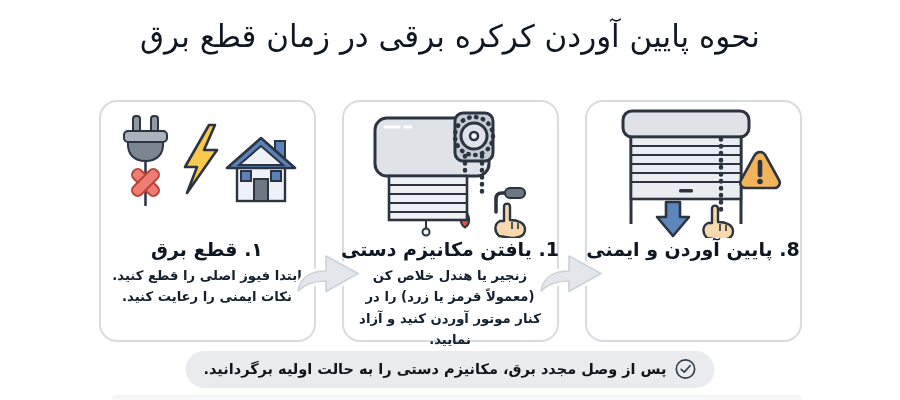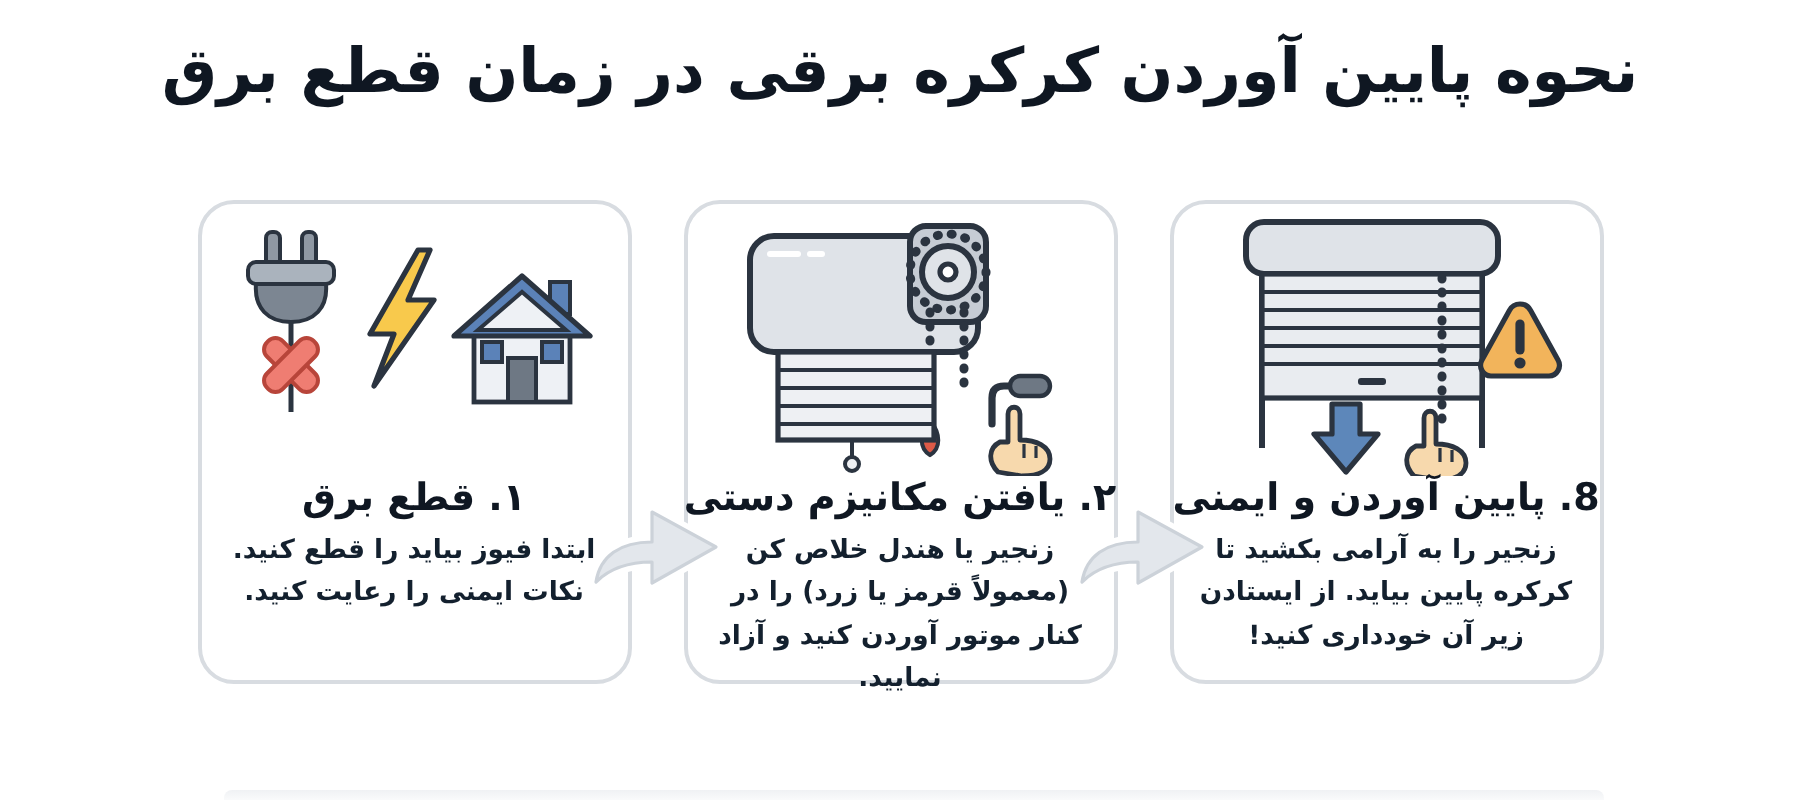--- a/index.html
+++ b/index.html
@@ -7,21 +7,21 @@
   body {
     font-family:"DejaVu Sans", sans-serif;
     background:#ffffff;
     overflow:hidden;
   }
   .stage { position:relative; width:900px; height:400px; background:#ffffff; }
 
   .page-title {
     position:absolute; top:18px; left:0; width:100%;
     text-align:center; direction:rtl;
-    font-size:31px; font-weight:bold; color:#0f1722;
+    font-size:31px; font-weight:normal; color:#0f1722;
     letter-spacing:-0.5px;
   }
 
   .cards {
     position:absolute; top:100px; left:0; width:100%;
     display:flex; justify-content:center; align-items:center;
   }
   .card {
     width:217px; height:242px; background:#ffffff;
     border:2px solid #d8dce1; border-radius:18px;
@@ -94,21 +94,21 @@
             <rect x="8" y="30" width="48" height="36" fill="#eef1f5" stroke="#2b3440" stroke-width="2.4"></rect>
             <path d="M-2 33 L32 3 L66 33 Z" fill="#5b82b8" stroke="#2b3440" stroke-width="2.6" stroke-linejoin="round"></path>
             <path d="M10 30 L32 11 L54 30 Z" fill="#eef1f5" stroke="#2b3440" stroke-width="2"></path>
             <rect x="25" y="44" width="14" height="22" fill="#6e7884" stroke="#2b3440" stroke-width="2"></rect>
             <rect x="12" y="36" width="10" height="10" fill="#5b82b8" stroke="#2b3440" stroke-width="2"></rect>
             <rect x="42" y="36" width="10" height="10" fill="#5b82b8" stroke="#2b3440" stroke-width="2"></rect>
           </g>
         </svg>
       </div>
       <div class="card-title">۱. قطع برق</div>
-      <div class="card-body">ابتدا فیوز بیاید را قطع کنید. نکات ایمنی را رعایت کنید.</div>
+      <div class="card-body">ابتدا فیوز اصلی را قطع کنید. نکات ایمنی را رعایت کنید.</div>
     </div>
 
     <svg class="flow-arrow" viewBox="0 0 72 50">
       <path d="M5 48 C7 35 17 28 33 28 L33 13 L65 30.5 L33 48.5 L33 38 C21 38 12 41 5 48 Z" fill="#ffffff" stroke="#ffffff" stroke-width="7" stroke-linejoin="round"></path>
       <path d="M5 48 C7 35 17 28 33 28 L33 13 L65 30.5 L33 48.5 L33 38 C21 38 12 41 5 48 Z" fill="#e3e7ec" stroke="#ccd2d9" stroke-width="1.6" stroke-linejoin="round"></path>
     </svg>
 
     <div class="card">
       <div class="icon-area">
         <svg width="162" height="132" viewBox="0 0 162 132">
@@ -141,21 +141,21 @@
             <path d="M127 106 L127 93 Q127 87 133 87 L140 87" fill="none" stroke="#2b3440" stroke-width="3.6" stroke-linecap="round"></path>
             <rect x="136" y="82" width="20" height="10" rx="5" fill="#6e7884" stroke="#2b3440" stroke-width="2.2"></rect>
           </g>
           <g transform="translate(122,92)">
             <path d="M8 38 C3 33 3 26 9 23 L13 23 L13 9 C13 4.5 19 4.5 19 9 L19 22 C27 22 34 25 34 31.5 C34 37.5 28 40 20 40 Z" fill="#f7d9ad" stroke="#2b3440" stroke-width="2.4" stroke-linejoin="round"></path>
             <line x1="21" y1="24" x2="21" y2="31" stroke="#2b3440" stroke-width="1.6"></line>
             <line x1="27" y1="25" x2="27" y2="31" stroke="#2b3440" stroke-width="1.6"></line>
           </g>
         </svg>
       </div>
-      <div class="card-title">۲. یافتن مکانیزم دستی</div>
+      <div class="card-title">1. یافتن مکانیزم دستی</div>
       <div class="card-body">زنجیر یا هندل خلاص کن (معمولاً قرمز یا زرد) را در کنار موتور آوردن کنید و آزاد نمایید.</div>
     </div>
 
     <svg class="flow-arrow" viewBox="0 0 72 50">
       <path d="M5 48 C7 35 17 28 33 28 L33 13 L65 30.5 L33 48.5 L33 38 C21 38 12 41 5 48 Z" fill="#ffffff" stroke="#ffffff" stroke-width="7" stroke-linejoin="round"></path>
       <path d="M5 48 C7 35 17 28 33 28 L33 13 L65 30.5 L33 48.5 L33 38 C21 38 12 41 5 48 Z" fill="#e3e7ec" stroke="#ccd2d9" stroke-width="1.6" stroke-linejoin="round"></path>
     </svg>
 
     <div class="card">
       <div class="icon-area">
@@ -182,21 +182,27 @@
             <line x1="27" y1="25" x2="27" y2="31" stroke="#2b3440" stroke-width="1.6"></line>
           </g>
           <g transform="translate(136,44)">
             <path d="M21 2 C23.2 2 25.2 3.2 26.3 5.2 L40 30 C42 33.5 39.5 38 35.5 38 L6.5 38 C2.5 38 0 33.5 2 30 L15.7 5.2 C16.8 3.2 18.8 2 21 2 Z" fill="#f2b45b" stroke="#2b3440" stroke-width="2.6" stroke-linejoin="round"></path>
             <line x1="21" y1="12" x2="21" y2="25" stroke="#2b3440" stroke-width="4.6" stroke-linecap="round"></line>
             <circle cx="21" cy="31.5" r="2.8" fill="#2b3440"></circle>
           </g>
         </svg>
       </div>
       <div class="card-title">8. پایین آوردن و ایمنی</div>
-      <div class="card-body">زنجیر را به آرامی بکشید تا کرکره پایین بیاید. از ایستادن زیر آن خودداری کنید!</div>
     </div>
 
   </div>
 
+  <div class="footer-note">
+    <svg width="22" height="22" viewBox="0 0 24 24">
+      <circle cx="12" cy="12" r="10" fill="none" stroke="#2e3c4e" stroke-width="1.8"></circle>
+      <path d="M7.3 12.4 L10.7 15.4 L17 8.4" fill="none" stroke="#2e3c4e" stroke-width="1.8" stroke-linecap="round" stroke-linejoin="round"></path>
+    </svg>
+    <span class="footer-text">پس از وصل مجدد برق، مکانیزم دستی را به حالت اولیه برگردانید.</span>
+  </div>
 
   <div class="bottom-crop"></div>
 
 </div>
 
 </body></html>

